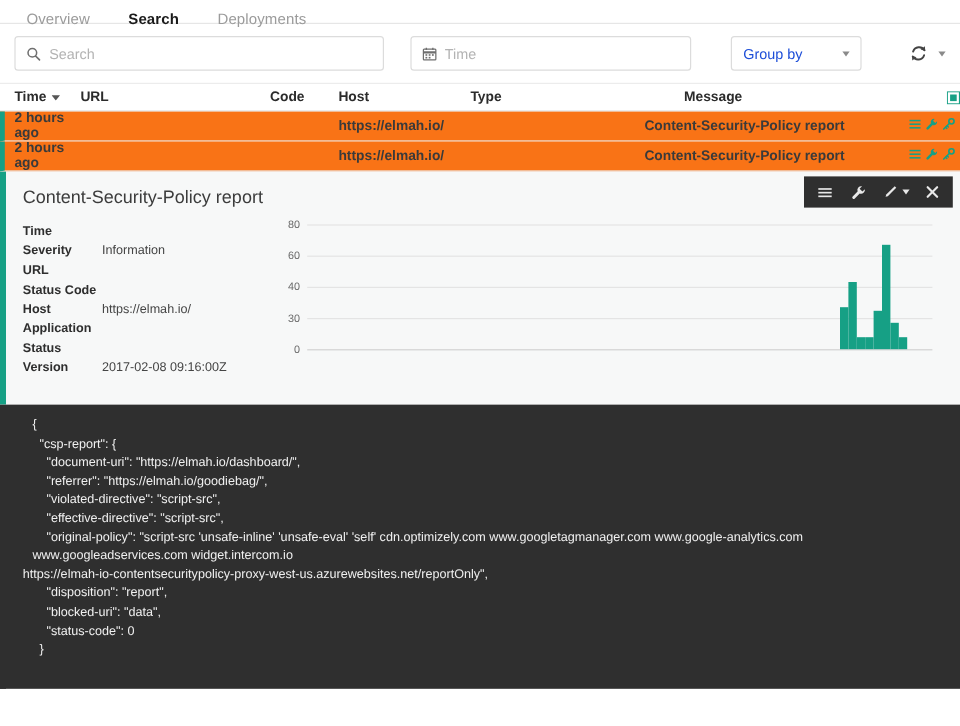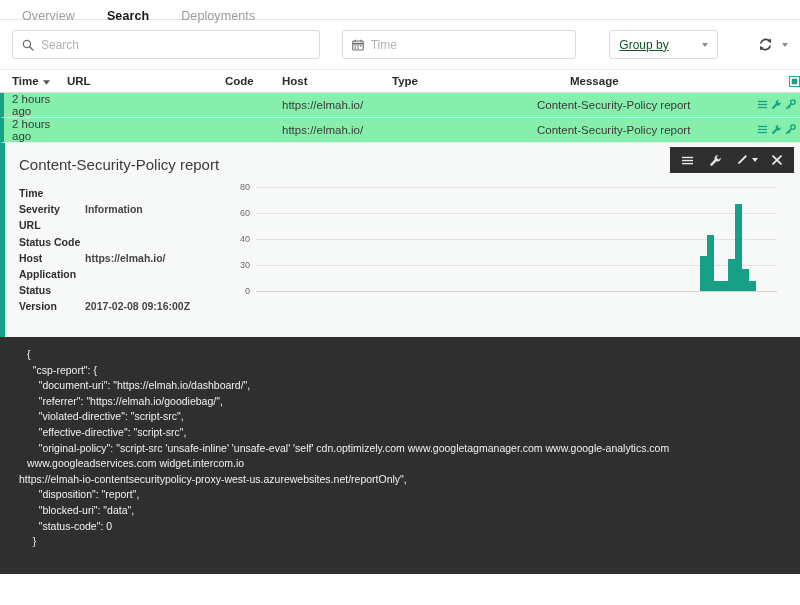--- a/index.html
+++ b/index.html
@@ -47,21 +47,21 @@
     padding: 0 9px;
     background: #fff;
     font-size: 12px;
     color: #b3b3b3;
     gap: 7px;
   }
   .field .ph { color: #b3b3b3; font-size: 12px; }
   #search-field { width: 312px; margin-right: 22px; }
   #date-field   { width: 238px; margin-right: 33px; }
   #groupby-field{ width: 110px; justify-content: space-between; color:#777; }
-  #groupby-field .ph { color: #14532d; text-decoration: underline; }
+  #groupby-field .ph { color: #1d4ed8; }
   .caret-sm {
     width: 0; height: 0;
     border-left: 3.5px solid transparent;
     border-right: 3.5px solid transparent;
     border-top: 4.5px solid #8a8a8a;
   }
   .refresh-wrap {
     margin-left: 40px;
     display: flex;
     align-items: center;
@@ -91,21 +91,22 @@
 
   .row {
     height: 25px;
     display: flex;
     align-items: center;
     font-size: 11.5px;
     color: #3a3a3a;
     border-bottom: 1px solid #ededed;
     border-left: 4px solid #16a085;
     padding-left: 8px;
-    background: #86efac;
+    background: #f97316;
+    font-weight: bold;
   }
   .row .r-time { width: 55px; }
   .row .r-url  { width: 158px; }
   .row .r-code { width: 57px; }
   .row .r-host { width: 110px; }
   .row .r-type { width: 145px; }
   .row .r-msg  { flex: 1; }
   .row .r-act {
     width: 56px;
     display: flex;
@@ -145,21 +146,21 @@
     display: flex; align-items: center; justify-content: center;
     color: #e8e8e8;
     cursor: pointer;
   }
   .tb-btn.pencil { width: 32px; gap:2px; }
 
   .detail-body { display: flex; padding: 12px 0 0 0; }
   .fields { width: 225px; padding-left: 14px; }
   .frow { display: flex; font-size: 10.5px; line-height: 16.2px; }
   .fkey { width: 66px; font-weight: bold; color: #2e2e2e; }
-  .fval { color: #454545; font-weight: bold; }
+  .fval { color: #454545; }
   .frow.wide .fkey { width: auto; }
   .ftime-val { font-size: 10.5px; color:#454545; line-height:16.2px; }
 
   
   .chart { flex: 1; padding-right: 23px; padding-top: 2px; }
   .chart-inner { position: relative; height: 104px; }
   .yaxis {
     position: absolute; left: 0; top: 0; width: 24px; height: 100%;
   }
   .ytick {

